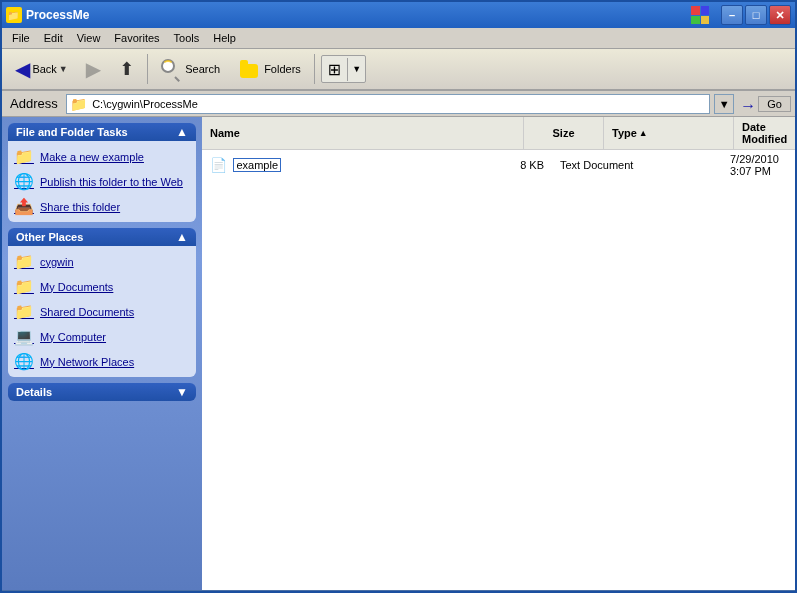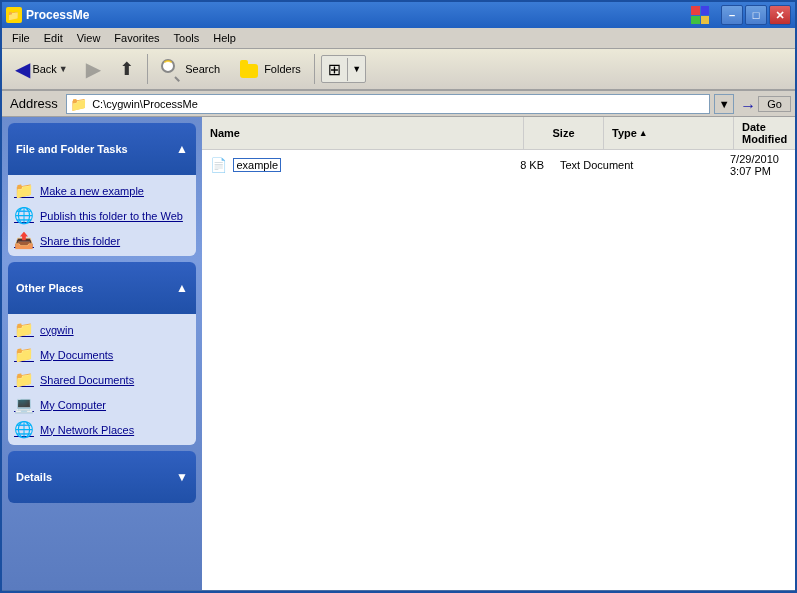--- a/index.html
+++ b/index.html
@@ -104,21 +104,21 @@
     .panel-section {
       background: rgba(255,255,255,0.15);
       border-radius: 6px;
       overflow: hidden;
     }
     .panel-header {
       background: linear-gradient(to bottom, #3060c0, #2050a8);
       color: white;
       font-weight: bold;
       font-size: 11px;
-      padding: 19px 8px;
+      padding: 2px 8px;
       display: flex;
       align-items: center;
       justify-content: space-between;
       cursor: pointer;
     }
     .panel-header-icon { font-size: 12px; }
     .panel-body { padding: 6px 6px; background: #d6e0f5; }
     .panel-link {
       display: flex; align-items: center; gap: 6px;
       color: #00008b; text-decoration: underline;

